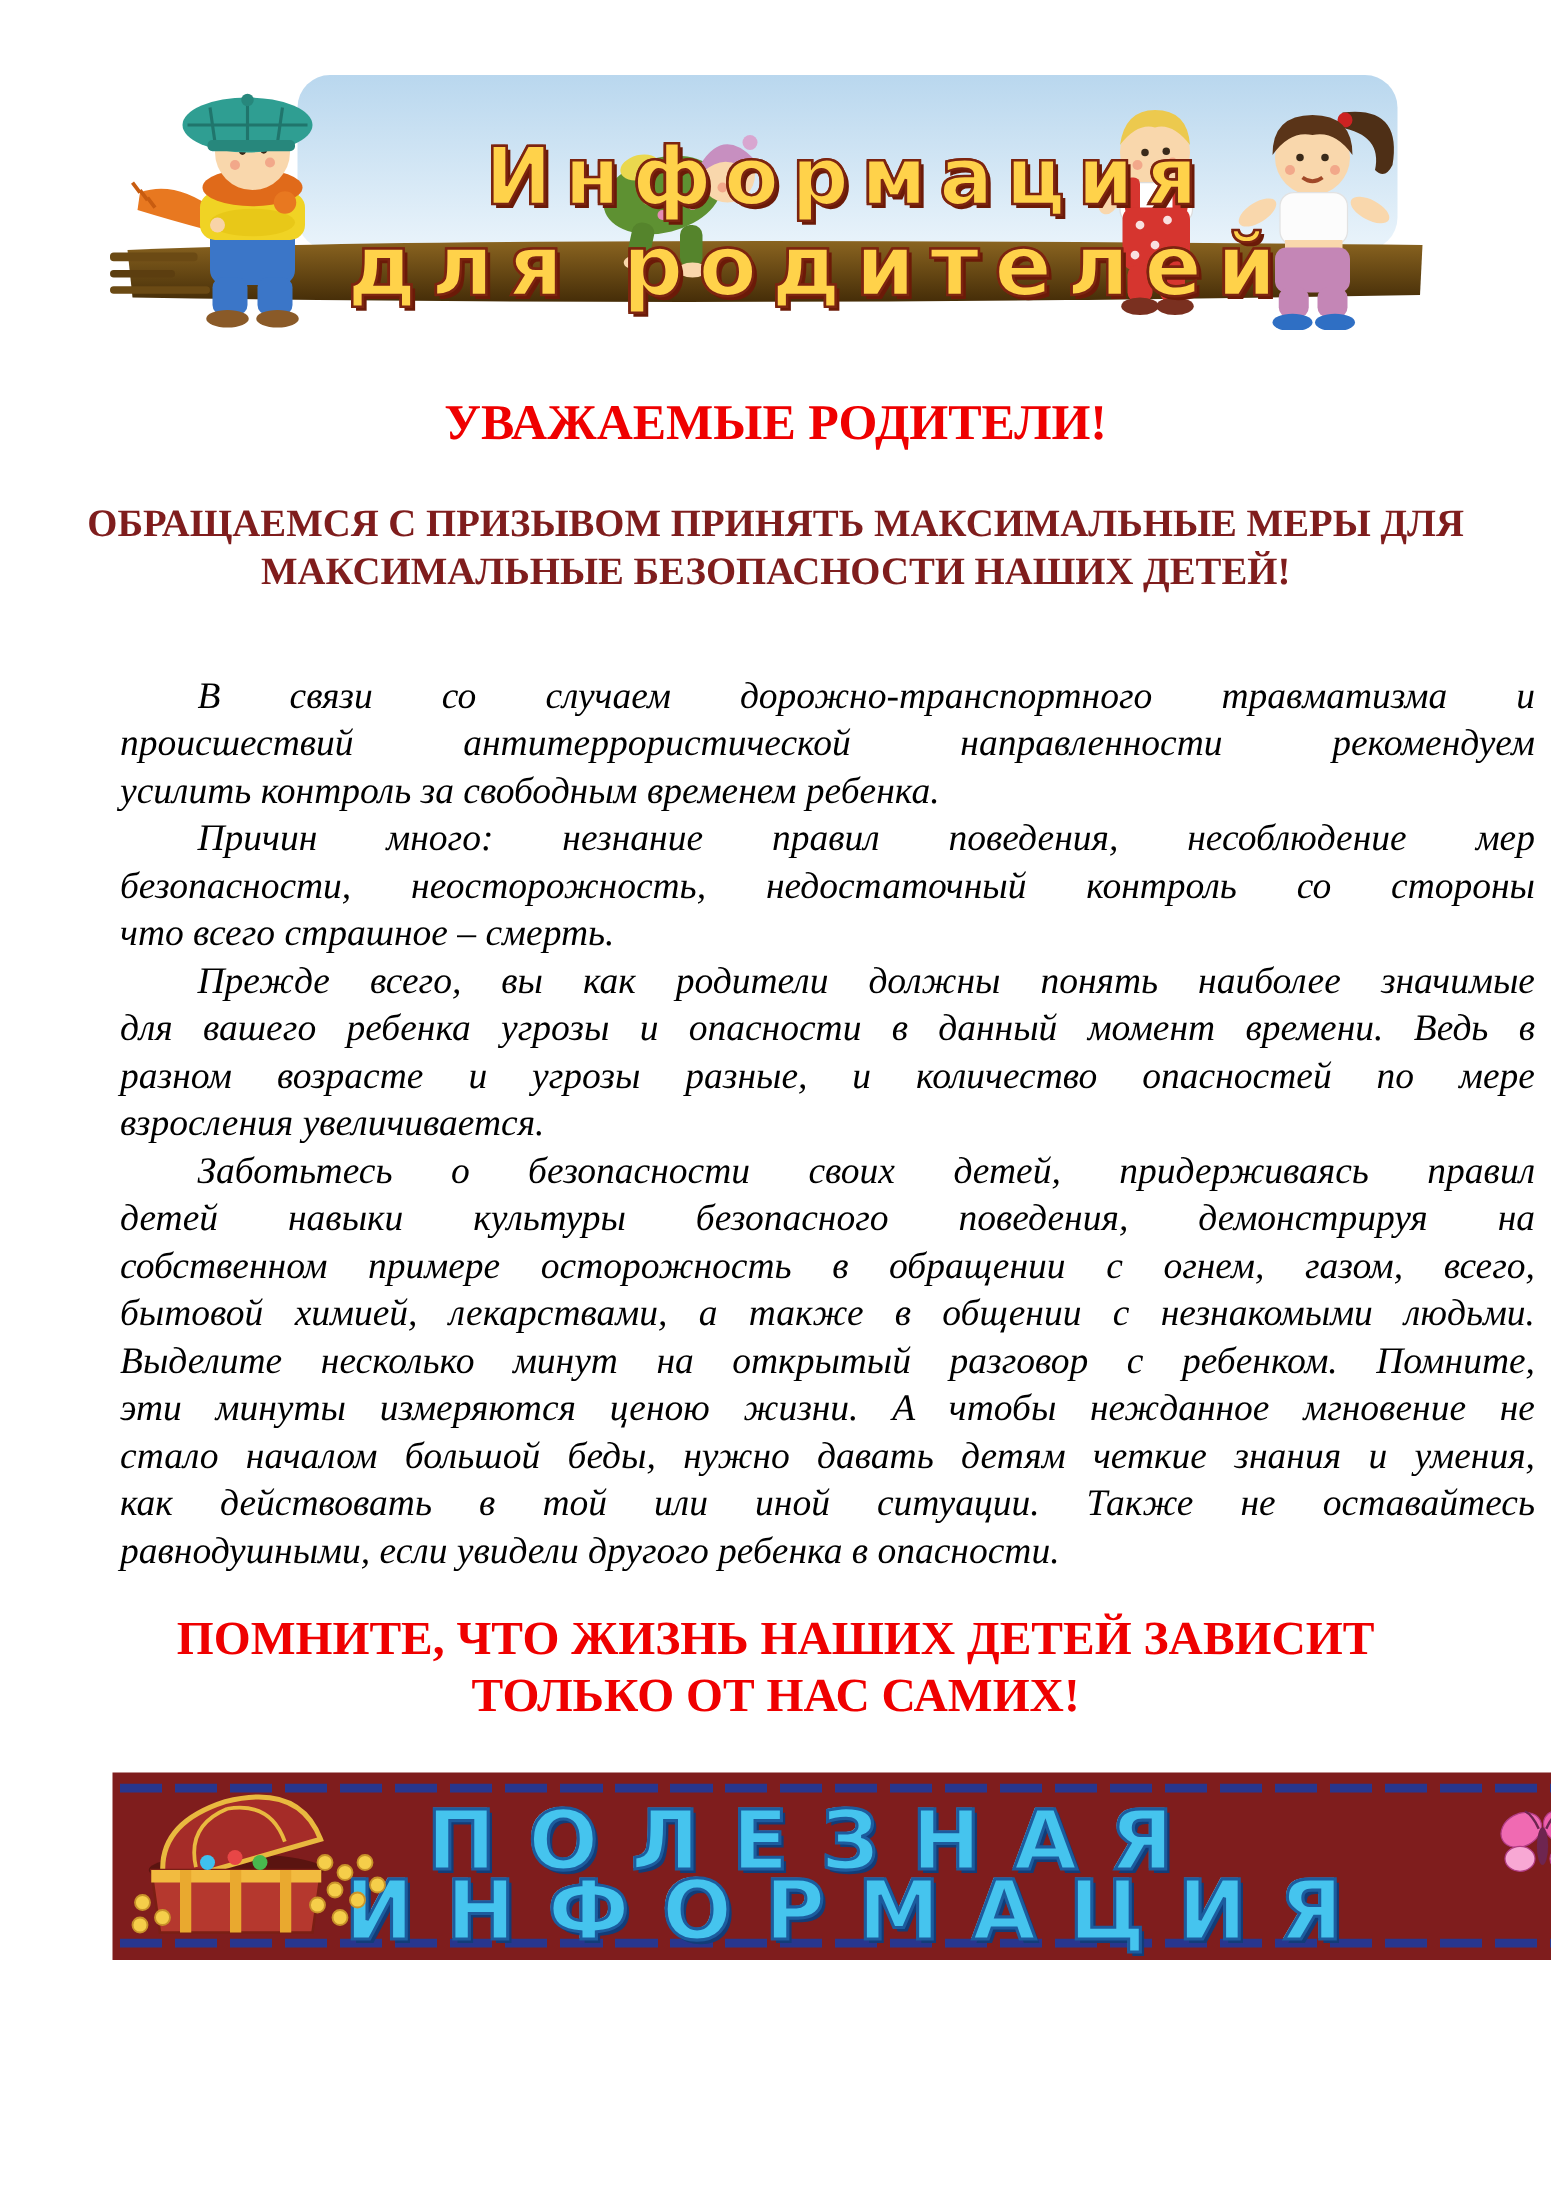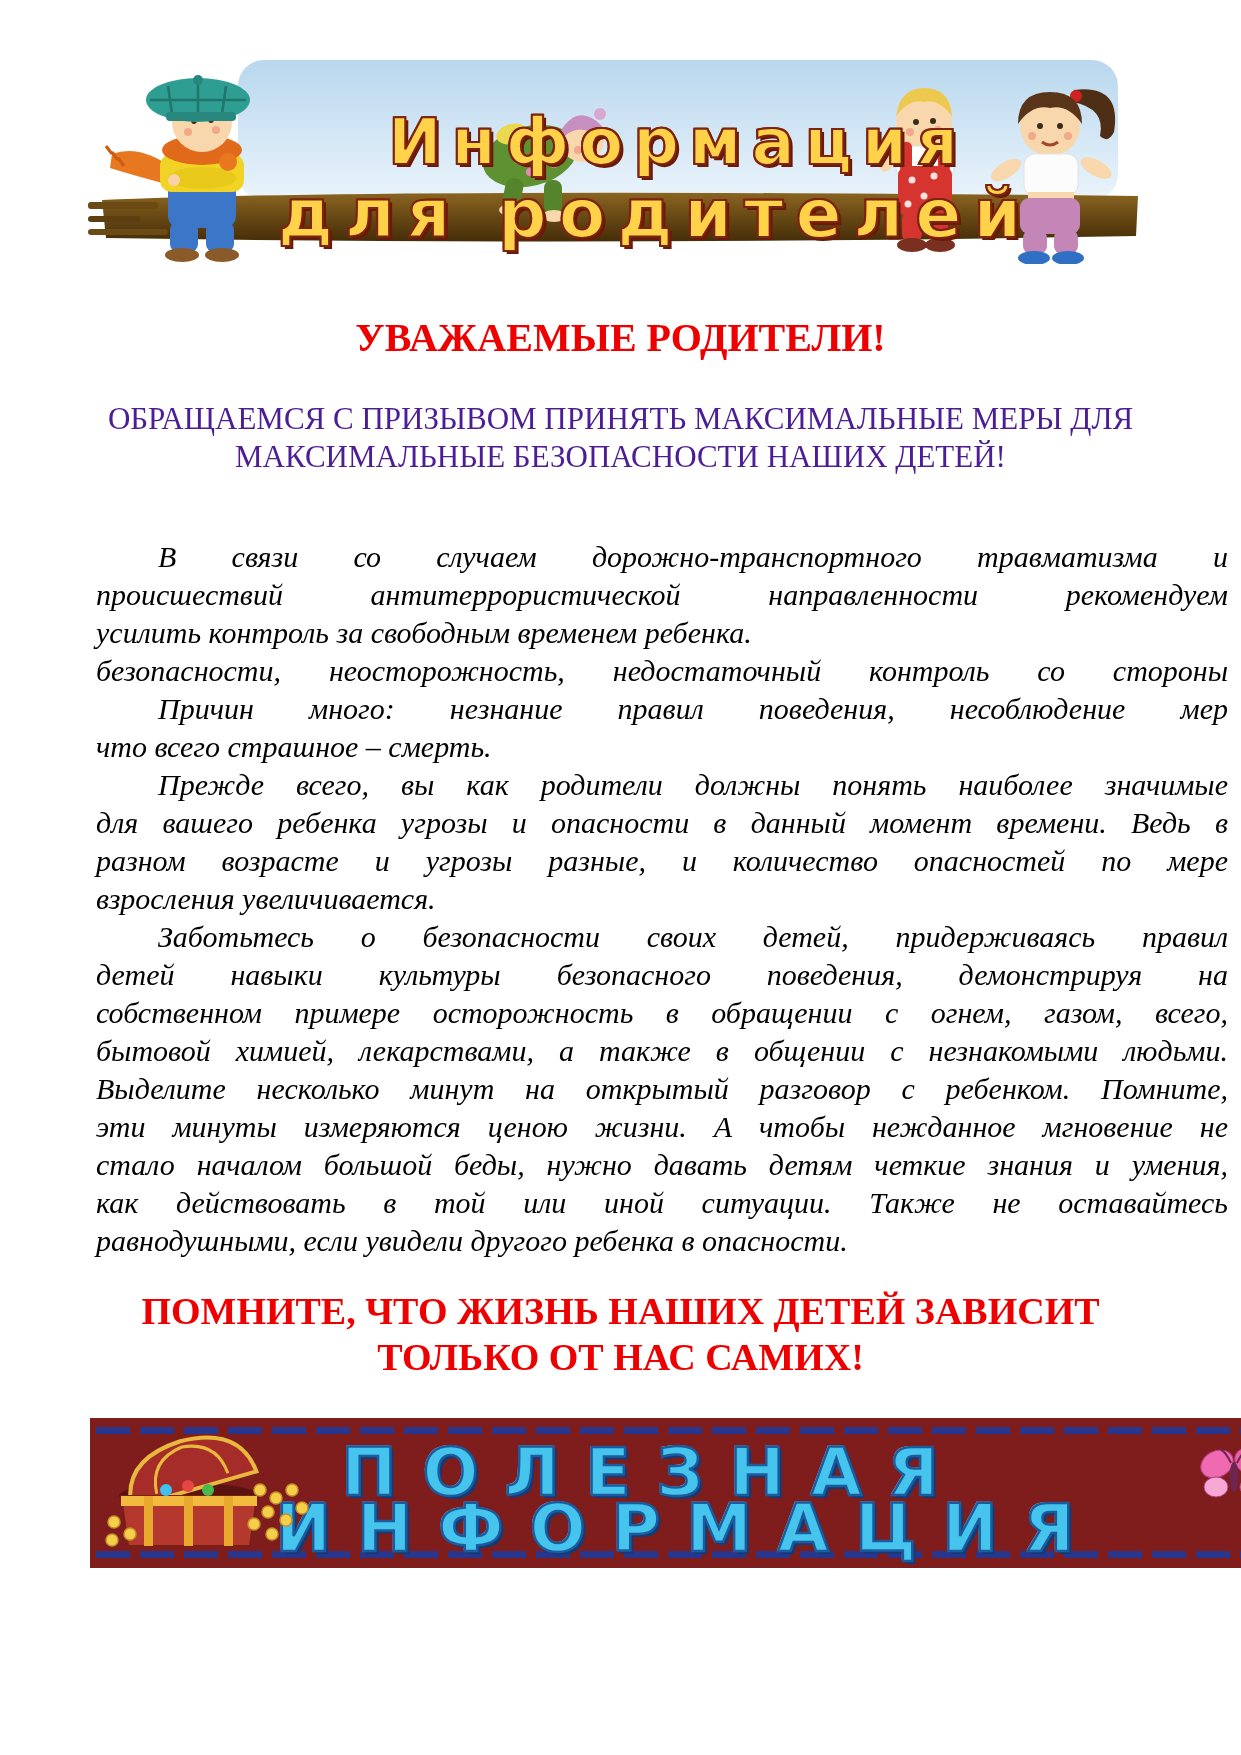--- a/index.html
+++ b/index.html
@@ -13,22 +13,22 @@
   .banner-title{position:absolute;font-family:"DejaVu Sans",sans-serif;font-weight:bold;
       color:#ffd24a;-webkit-text-stroke:2px #7c2410;
       text-shadow:3px 3px 0 #6b1a08, -1px -1px 0 #8a2a0c, 1px -1px 0 #8a2a0c, -1px 1px 0 #8a2a0c;
       white-space:nowrap;line-height:1;}
   .banner-title1{left:300px;top:58px;font-size:64px;letter-spacing:10px;}
   .banner-title2{left:190px;top:128px;font-size:68px;letter-spacing:12px;}
 
   
   .h-main{margin:52px 96px 4px 96px;text-align:center;color:#ef0000;
       font-size:40px;font-weight:bold;line-height:1.1;}
-  .h-sub{margin:40px 54px 0 54px;text-align:center;color:#4c1d95;
-      font-size:31px;font-weight:normal;line-height:38px;}
+  .h-sub{margin:40px 54px 0 54px;text-align:center;color:#7f1d1d;
+      font-size:31px;font-weight:bold;line-height:38px;}
 
   
   .doc-body{margin:62px 13px 0 96px;font-size:30px;color:#000;font-style:italic;}
   .bodyline{line-height:38px;text-align:justify;text-align-last:justify;white-space:normal;}
   .bodyline.first{text-indent:62px;}
   .bodyline.last{text-align-last:left;}
 
   .h-close{margin:28px 40px 0 40px;text-align:center;color:#ef0000;
       font-size:38px;font-weight:bold;line-height:46px;}
 
@@ -173,22 +173,22 @@
     <div>МАКСИМАЛЬНЫЕ БЕЗОПАСНОСТИ НАШИХ ДЕТЕЙ!</div>
   </div>
 
   <div class="doc-body">
     <div>
         <div class="bodyline first">В связи со случаем дорожно-транспортного травматизма и</div>
         <div class="bodyline">происшествий антитеррористической направленности рекомендуем</div>
         <div class="bodyline last">усилить контроль за свободным временем ребенка.</div>
       </div>
     <div>
+        <div class="bodyline first">Причин много: незнание правил поведения, несоблюдение мер</div>
         <div class="bodyline">безопасности, неосторожность, недостаточный контроль со стороны</div>
-        <div class="bodyline first">Причин много: незнание правил поведения, несоблюдение мер</div>
         <div class="bodyline last">что всего страшное – смерть.</div>
       </div>
     <div>
         <div class="bodyline first">Прежде всего, вы как родители должны понять наиболее значимые</div>
         <div class="bodyline">для вашего ребенка угрозы и опасности в данный момент времени. Ведь в</div>
         <div class="bodyline">разном возрасте и угрозы разные, и количество опасностей по мере</div>
         <div class="bodyline last">взросления увеличивается.</div>
       </div>
     <div>
         <div class="bodyline first">Заботьтесь о безопасности своих детей, придерживаясь правил</div>

